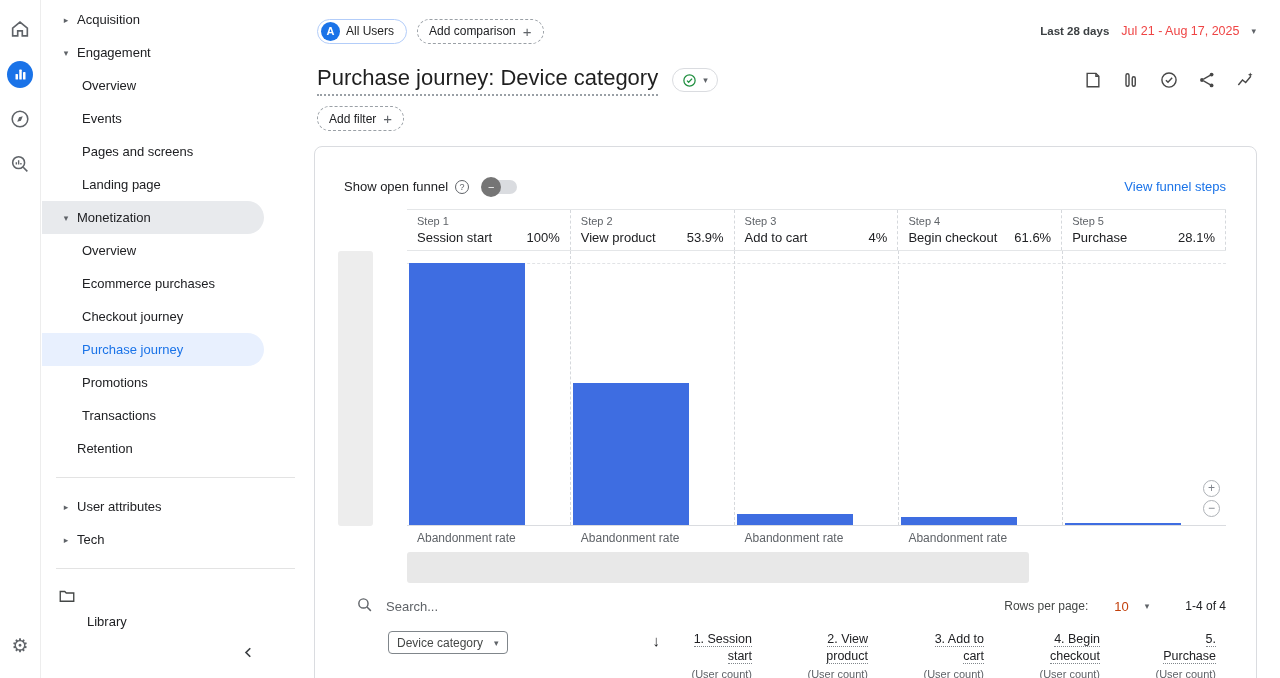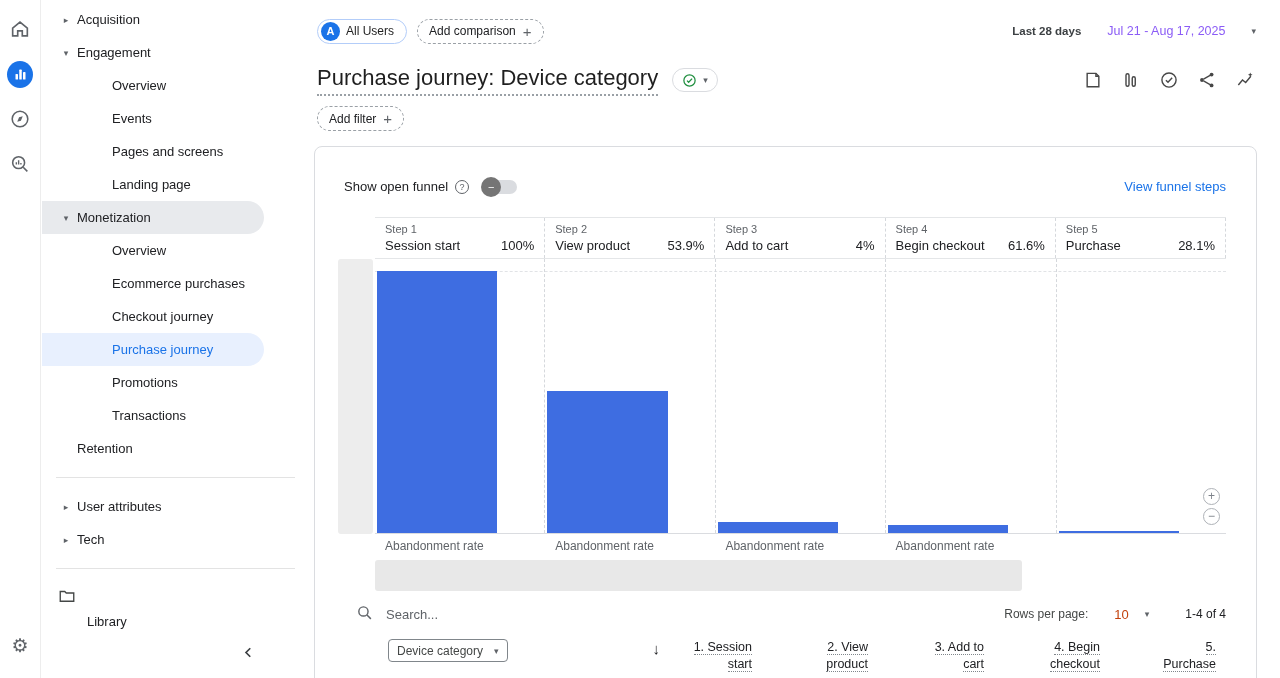--- a/index.html
+++ b/index.html
@@ -17,21 +17,21 @@
   .rail-spacer { flex:1; }
   .gear { font-size:19px; color:#5f6368; line-height:1; }
 
   
   .sidebar { position:absolute; left:42px; top:0; width:263px; height:678px;
     padding-top:3px; background:#fff; }
   .nav-item { height:33px; display:flex; align-items:center; font-size:13px;
     color:#202124; border-radius:0 17px 17px 0; margin-right:41px; cursor:pointer; }
   .nav-item .caret { width:22px; font-size:9px; color:#5f6368; text-align:center; }
   .group { padding-left:13px; }
-  .child { padding-left:70px; }
+  .child { padding-left:40px; }
   .top-item { padding-left:35px; }
   .group-active { background:#e8eaed; }
   .selected { background:#e8f0fe; color:#1a73e8; }
   .nav-divider { height:1px; background:#e3e3e3; margin:12px 10px 12px 14px; }
   .nav-section { height:30px; display:flex; align-items:center; padding-left:16px;
     font-size:13px; color:#5f6368; cursor:pointer; }
   .nav-section .chev { margin-left:auto; margin-right:14px; display:flex; }
   .library-row { height:33px; display:flex; align-items:center; padding-left:16px;
     font-size:13px; margin-top:10px; cursor:pointer; }
   .library-row .lbl { margin-left:11px;margin-top:48px; }
@@ -48,23 +48,23 @@
     margin-left:4px; cursor:pointer; background:#fff; }
   .avatar { width:19px; height:19px; border-radius:50%; background:#1a73e8;
     color:#fff; font-size:11px; font-weight:bold; display:flex; align-items:center;
     justify-content:center; }
   .chip-label { font-size:12px; color:#1f1f1f; }
   .chip-dashed { display:flex; align-items:center; gap:7px; height:25px;
     border:1px dashed #9aa0a6; border-radius:13px; padding:0 11px; margin-left:10px;
     font-size:12px; color:#202124; cursor:pointer; background:#fff; }
   .plus { font-size:15px; color:#5f6368; line-height:1; }
   .date-block { margin-left:auto; margin-right:0; display:flex; align-items:center;
-    gap:26px; cursor:pointer; }
+    gap:12px; cursor:pointer; }
   .date-preset { font-size:11.5px; font-weight:bold; color:#3c4043; }
-  .date-range { font-size:12.5px; color:#8b5cf6; }
+  .date-range { font-size:12.5px; color:#ef4444; }
   .dd-arrow { font-size:9px; color:#5f6368; }
 
   .title-row { display:flex; align-items:center; margin-top:21px; height:30px; }
   .page-title { font-size:22px; font-weight:400; color:#1f1f1f; margin-left:4px;
     border-bottom:2px dotted #9aa0a6; padding-bottom:3px; cursor:pointer;text-align:center; }
   .title-pill { margin-left:14px; height:24px; border:1px solid #dadce0;
     border-radius:13px; display:flex; align-items:center; gap:6px; padding:0 9px;
     cursor:pointer; background:#fff; }
   .title-icons { margin-left:auto; display:flex; gap:16px; align-items:center; }
   .ticon { width:22px; height:22px; display:flex; align-items:center;
@@ -83,21 +83,21 @@
     font-size:9px; color:#5f6368; display:flex; align-items:center; justify-content:center;
     margin-left:7px; }
   .toggle { width:34px; height:14px; background:#dadce0; border-radius:7px;
     margin-left:14px; position:relative; cursor:pointer; }
   .knob { position:absolute; left:-2px; top:-3px; width:20px; height:20px;
     border-radius:50%; background:#757575; color:#fff; font-size:11px;
     display:flex; align-items:center; justify-content:center; }
   .funnel-link { margin-left:auto; font-size:13px; font-weight:500; color:#1a73e8;
     cursor:pointer; }
 
-  .funnel { display:flex; margin:18px 30px 0 23px; }
+  .funnel { display:flex; margin:10px 30px 0 23px;gap:32px; }
   .gutter { width:35px; margin-top:42px; height:275px; background:#ededed;
     border-radius:3px; margin-right:2px; }
   .fright { flex:1; }
   .fheader { display:flex; height:42px; border-top:1px solid #e4e6e8;
     border-bottom:1px solid #e4e6e8; }
   .fhcell { flex:1; padding:5px 10px 0; }
   .fhcell + .fhcell { border-left:1px dashed #d5d8dc; }
   .fhcell:last-child { border-right:1px dashed #d5d8dc; }
   .step-num { font-size:11px; color:#5f6368; }
   .step-row { display:flex; justify-content:space-between; margin-top:3px;

